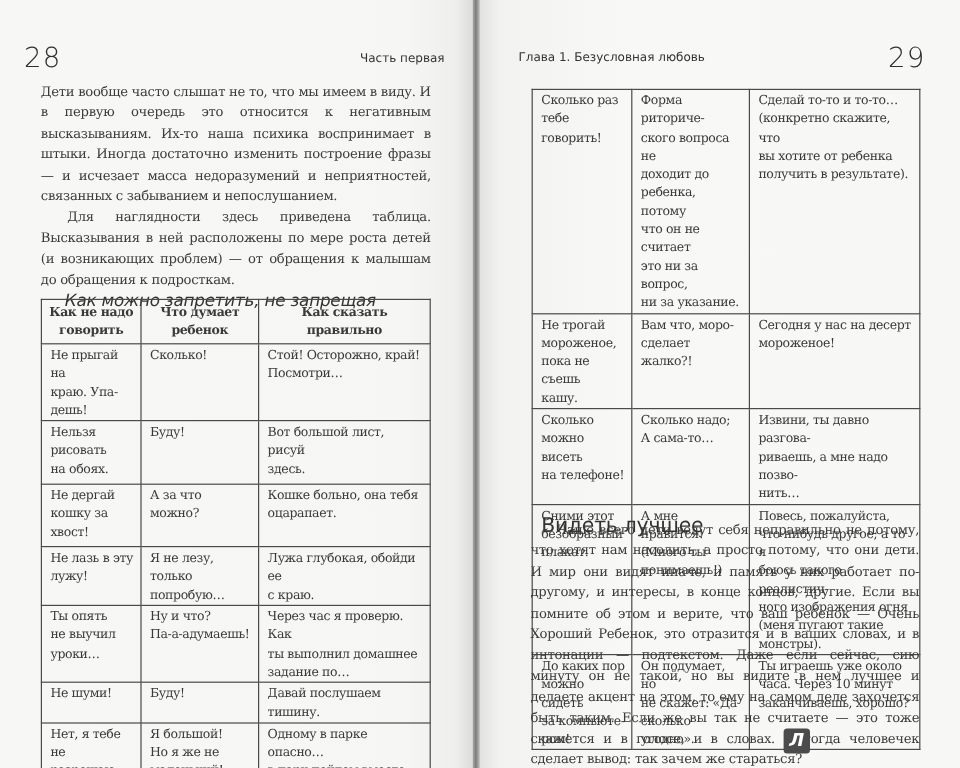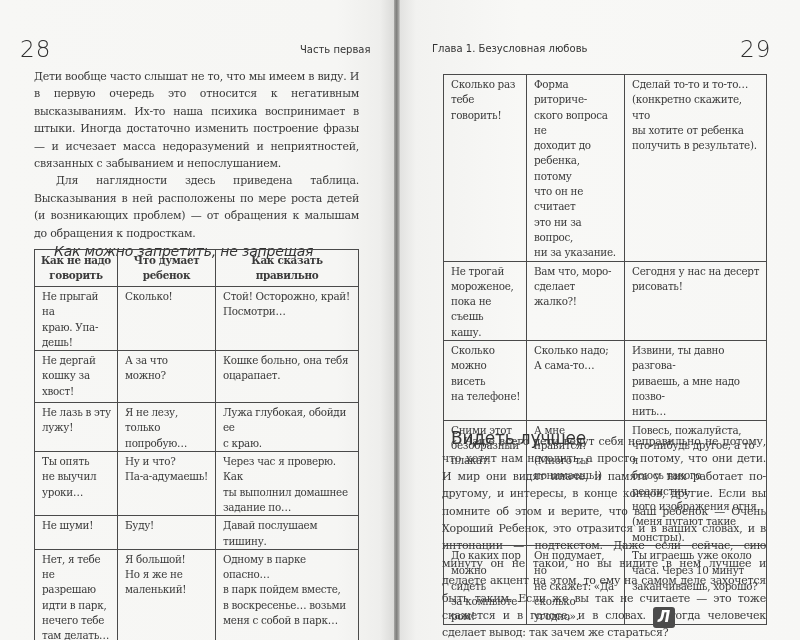--- a/index.html
+++ b/index.html
@@ -75,20 +75,34 @@
 дешь!</span>
           </td>
       <td>
             <span class="cell-text">Сколько!</span>
           </td>
       <td>
             <span class="cell-text">Стой! Осторожно, край!
 Посмотри…</span>
           </td>
     </tr>
+    <tr style="height:53px;">
+      <td>
+            <span class="cell-text">Нельзя
+рисовать
+на обоях.</span>
+          </td>
+      <td>
+            <span class="cell-text">Буду!</span>
+          </td>
+      <td>
+            <span class="cell-text">Вот большой лист, рисуй
+здесь.</span>
+          </td>
+    </tr>
     <tr style="height:52px;">
       <td>
             <span class="cell-text">Не дергай
 кошку за
 хвост!</span>
           </td>
       <td>
             <span class="cell-text">А за что можно?</span>
           </td>
       <td>
@@ -204,21 +218,21 @@
 мороженое,
 пока не съешь
 кашу.</span>
           </td>
       <td>
             <span class="cell-text">Вам что, моро-
 сделает жалко?!</span>
           </td>
       <td>
             <span class="cell-text">Сегодня у нас на десерт
-рисовать!</span>
+мороженое!</span>
           </td>
     </tr>
     <tr style="height:53px;">
       <td>
             <span class="cell-text">Сколько
 можно висеть
 на телефоне!</span>
           </td>
       <td>
             <span class="cell-text">Сколько надо;

